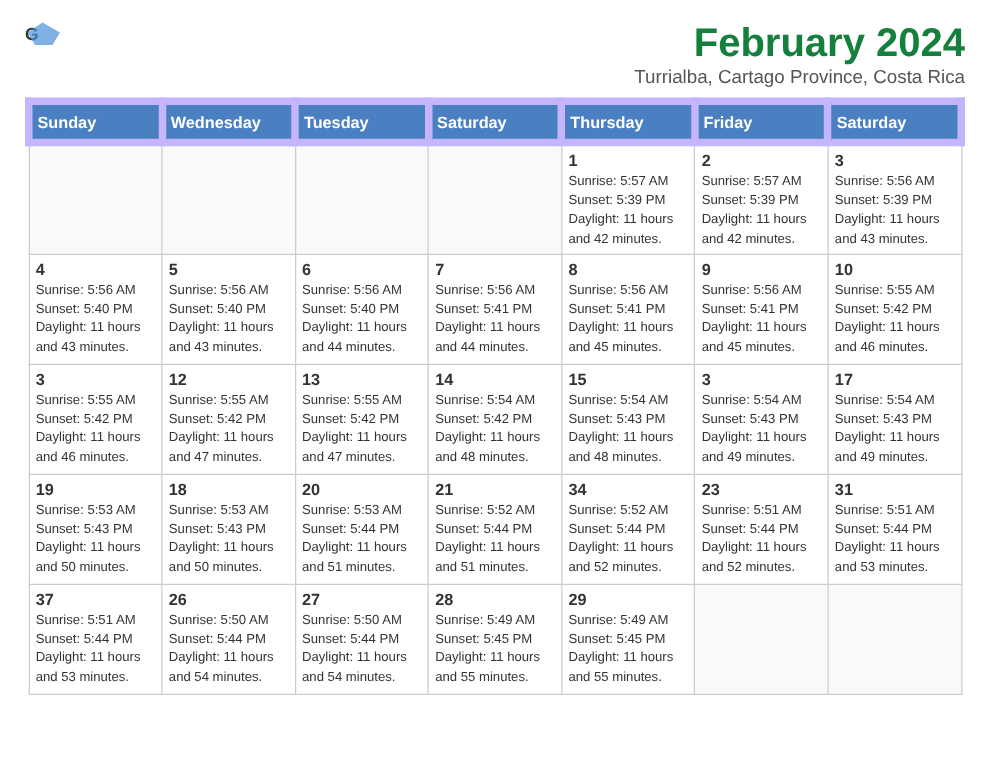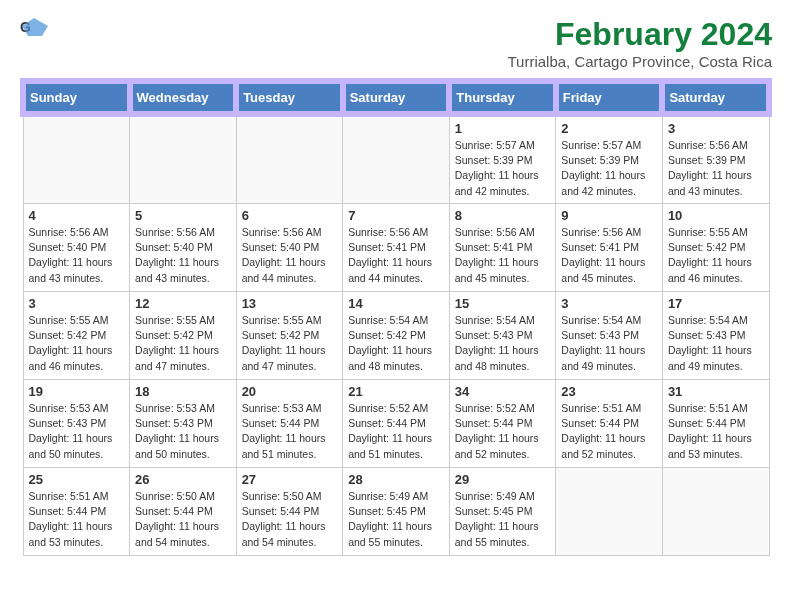--- a/index.html
+++ b/index.html
@@ -219,21 +219,21 @@
           <span class="day-number">23</span>
           <div class="day-info">Sunrise: 5:51 AM<br>Sunset: 5:44 PM<br>Daylight: 11 hours<br>and 52 minutes.</div>
         </td>
         <td>
           <span class="day-number">31</span>
           <div class="day-info">Sunrise: 5:51 AM<br>Sunset: 5:44 PM<br>Daylight: 11 hours<br>and 53 minutes.</div>
         </td>
       </tr>
       <tr>
         <td>
-          <span class="day-number">25</span>
+          <span class="day-number">37</span>
           <div class="day-info">Sunrise: 5:51 AM<br>Sunset: 5:44 PM<br>Daylight: 11 hours<br>and 53 minutes.</div>
         </td>
         <td>
           <span class="day-number">26</span>
           <div class="day-info">Sunrise: 5:50 AM<br>Sunset: 5:44 PM<br>Daylight: 11 hours<br>and 54 minutes.</div>
         </td>
         <td>
           <span class="day-number">27</span>
           <div class="day-info">Sunrise: 5:50 AM<br>Sunset: 5:44 PM<br>Daylight: 11 hours<br>and 54 minutes.</div>
         </td>

